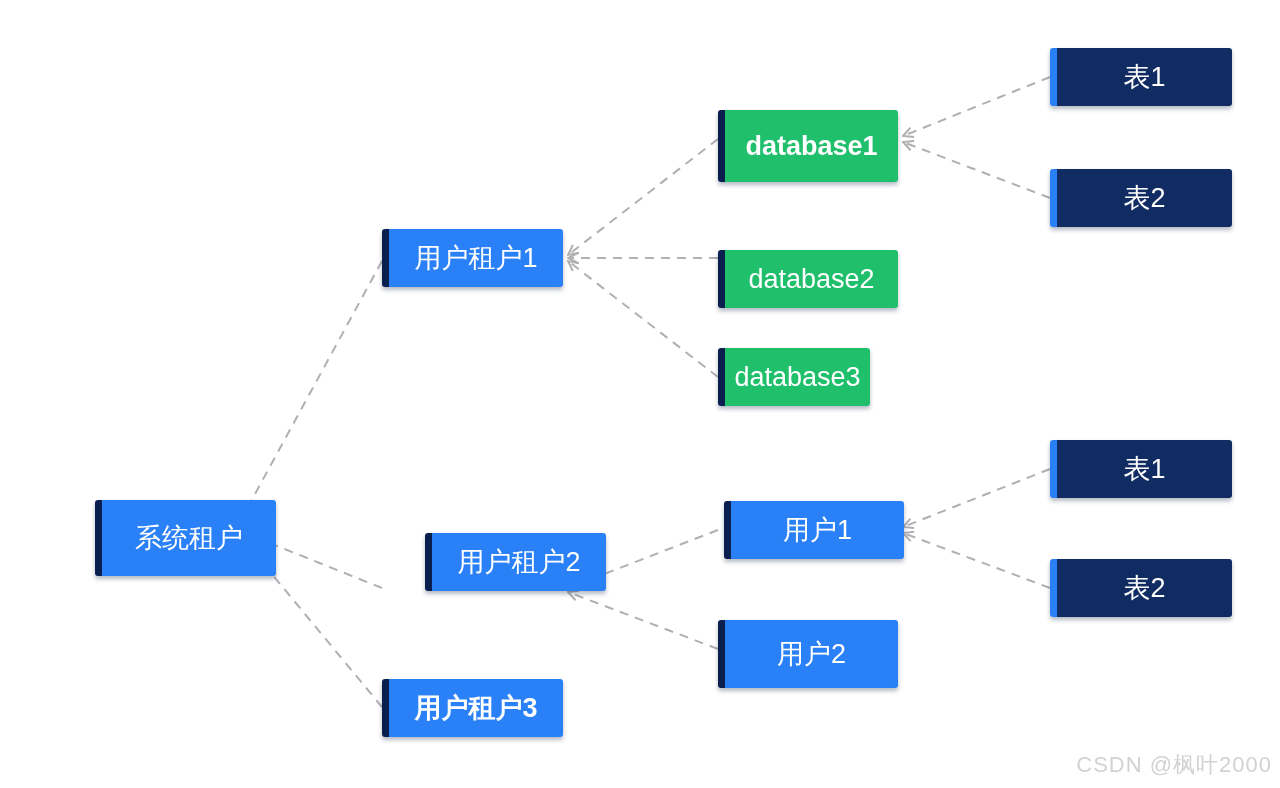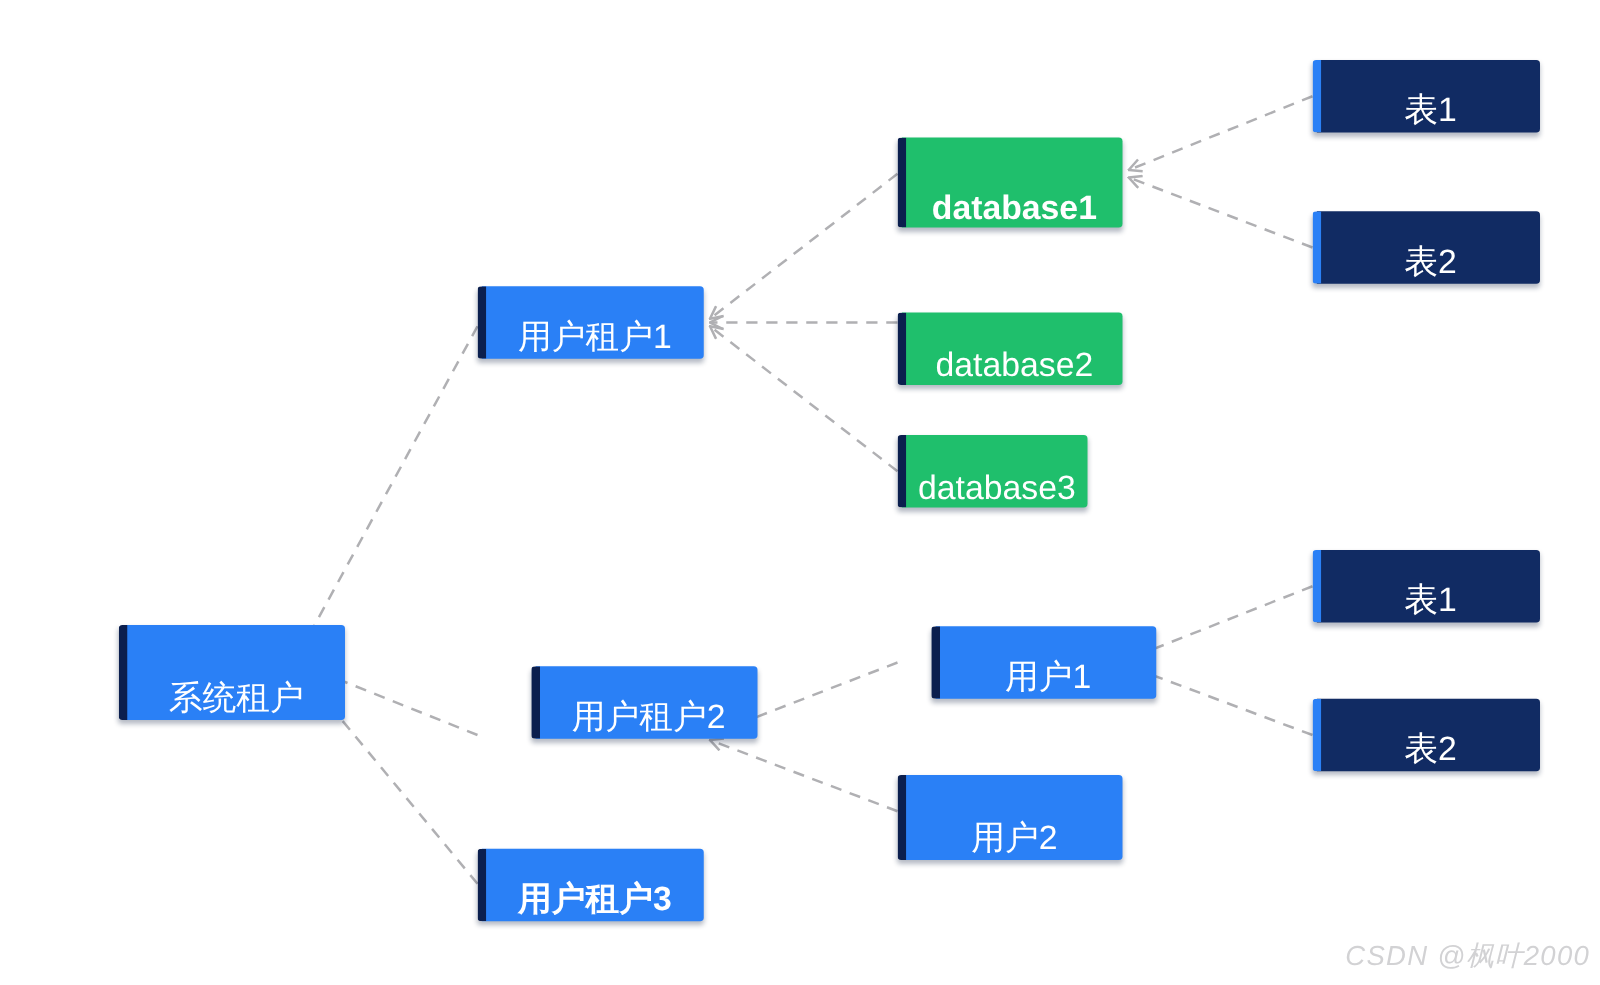--- a/index.html
+++ b/index.html
@@ -21,21 +21,21 @@
     fill: none;
   }
   .arrowhead-path {
     stroke: var(--connector, #b0b0b3);
     stroke-width: 2;
     fill: none;
   }
   .node {
     position: absolute;
     display: flex;
-    align-items: flex-end;
+    align-items: center;
     justify-content: center;
     color: var(--node-text, #ffffff);
     font-size: 27px;
     border-radius: 3px;
     box-shadow: 0 3px 4px rgba(10, 25, 60, 0.30);
     box-sizing: border-box;
   }
   .node-blue {
     background: var(--node-blue, #2a80f6);
     border-left: 7px solid var(--stripe-dark, #0b1f4e);
@@ -47,21 +47,20 @@
   .node-navy {
     background: var(--node-navy, #112b63);
     border-left: 7px solid var(--stripe-blue, #2a80f6);
   }
   .watermark {
     position: absolute;
     right: 8px; bottom: 8px;
     font-size: 22px;
     color: var(--watermark, #d2d2d4);
     letter-spacing: 1px;
-    font-style: italic;
   }
 </style>
 </head>
 <body>
 
 <svg id="edges-svg" aria-hidden="true">
   <defs>
     <marker id="arrow" viewBox="0 0 12 12" refX="11" refY="6" markerWidth="12" markerHeight="12" markerUnits="userSpaceOnUse" orient="auto">
       <path class="arrowhead-path" d="M1,1 L11,6 L1,11"></path>
     </marker>
@@ -103,21 +102,21 @@
 </div>
 
 <div class="node node-green" style="left:718px; top:229px; width:180px; height:58px;margin-top:21px;">
   <span>database2</span>
 </div>
 
 <div class="node node-green" style="left:718px; top:348px; width:152px; height:58px;">
   <span>database3</span>
 </div>
 
-<div class="node node-blue" style="left:745px; top:501px; width:180px; height:58px;">
+<div class="node node-blue" style="left:724px; top:501px; width:180px; height:58px;">
   <span>用户1</span>
 </div>
 
 <div class="node node-blue" style="left:718px; top:620px; width:180px; height:68px;">
   <span>用户2</span>
 </div>
 
 <div class="node node-navy" style="left:1050px; top:48px; width:182px; height:58px;">
   <span>表1</span>
 </div>

